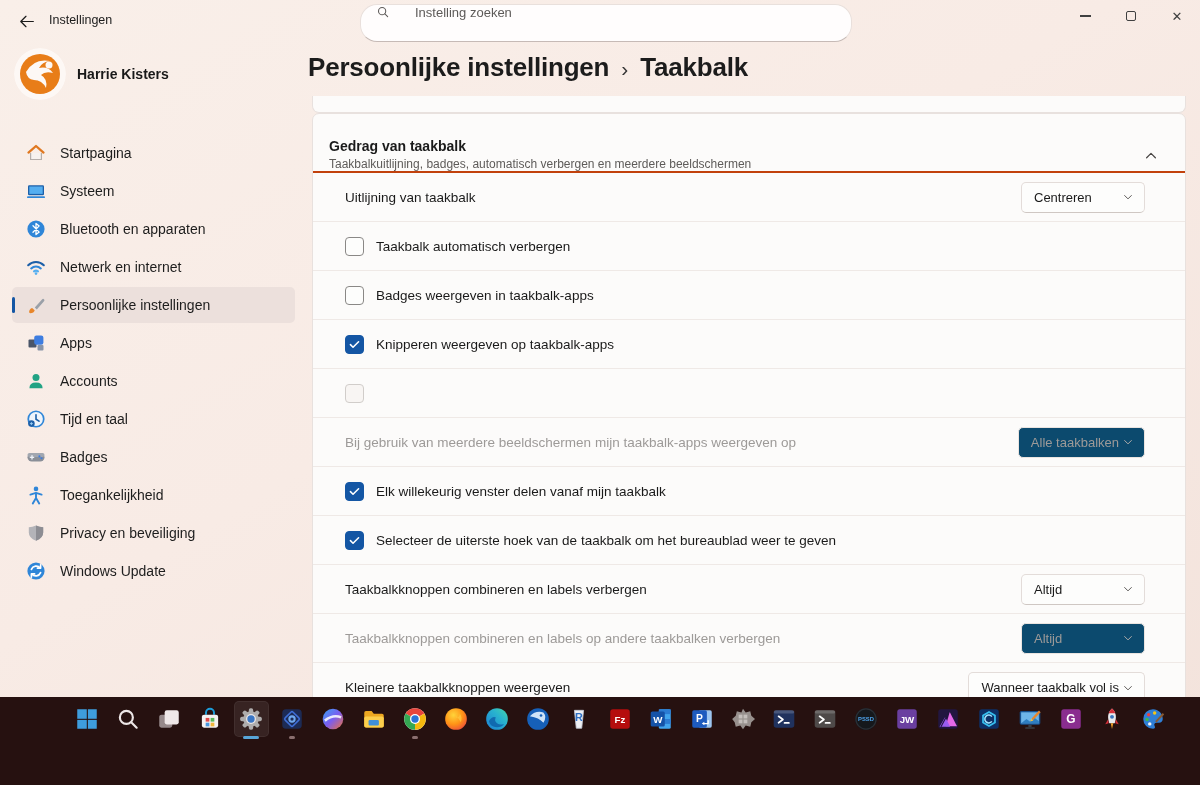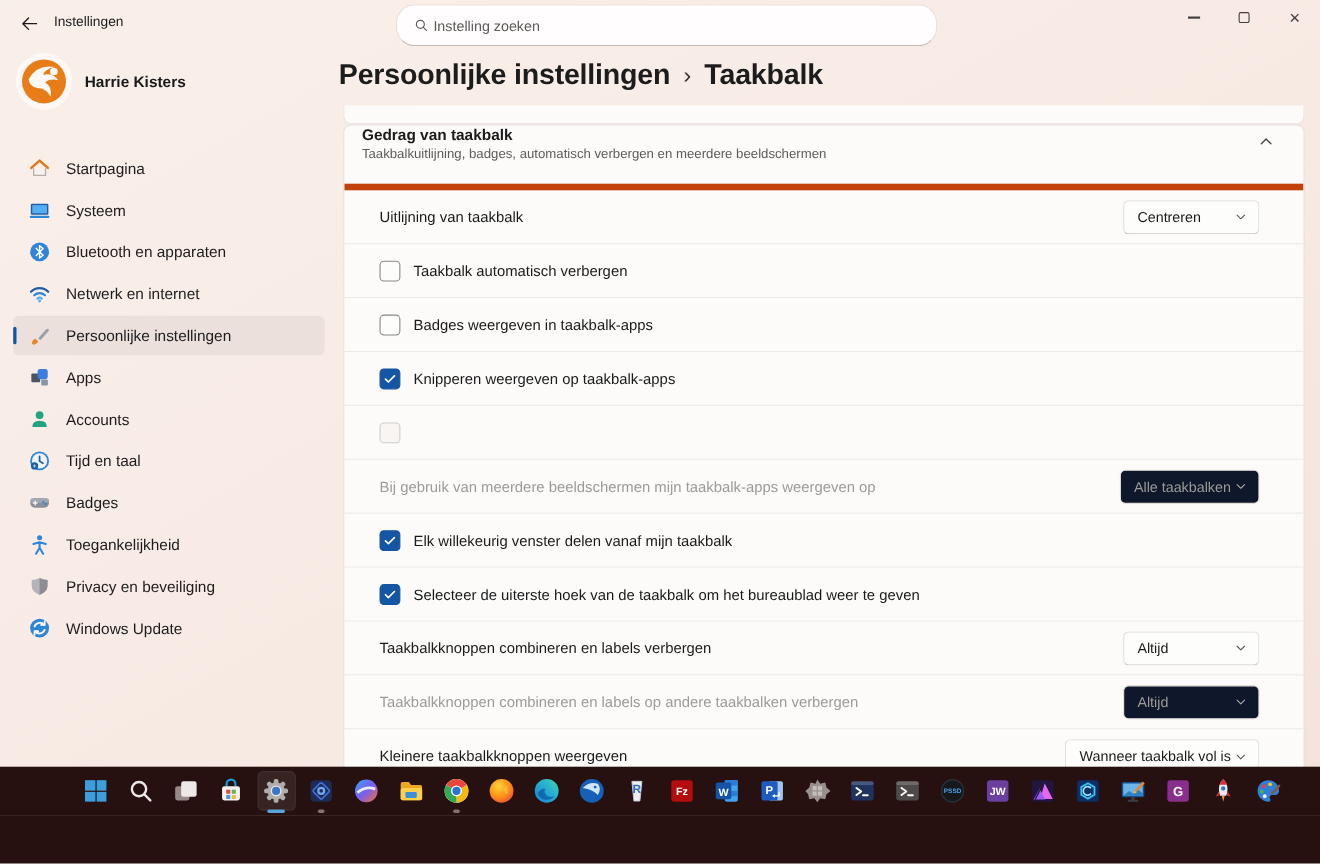--- a/index.html
+++ b/index.html
@@ -10,21 +10,21 @@
   
   .window { position:absolute; left:0; top:0; width:1200px; height:741px;
             background:linear-gradient(150deg,#f9efe9 0%, #f8ebe5 45%, #f3e3dc 100%); }
 
   
   .titlebar { position:absolute; left:0; top:0; right:0; height:40px; }
   .back-btn { position:absolute; left:12px; top:9px; width:26px; height:24px; display:flex; align-items:center; justify-content:center; border-radius:4px; cursor:pointer; }
   .app-title { position:absolute; left:49px; top:13px; font-size:12.5px; color:#1b1b1b; }
   .search-pill { position:absolute; left:360px; top:4px; width:492px; height:38px; background:#fffdfd;
                  border:1px solid #e9e0dc; border-bottom-color:#c6bab6; border-radius:17px;
-                 display:flex; align-items:center; padding-left:15px; gap:4px; }
+                 display:flex; align-items:flex-start; padding-left:15px; gap:25px; }
   .search-pill .ph { font-size:13px; color:#5d5a58; }
   .win-controls { position:absolute; right:0; top:0; display:flex; }
   .win-btn { width:46px; height:32px; display:flex; align-items:center; justify-content:center; cursor:pointer; }
   .glyph-min { width:11px; height:1.4px; background:#404040; }
   .glyph-max { width:10px; height:10px; border:1.3px solid #404040; border-radius:2px; }
   .glyph-close { font-size:13px; color:#404040; line-height:1; }
 
   
   .sidebar { position:absolute; left:0; top:40px; width:308px; bottom:0; }
   .user { position:absolute; left:14px; top:8px; display:flex; align-items:center; gap:11px; }
@@ -42,41 +42,41 @@
   
   .breadcrumb { position:absolute; left:308px; top:52px; display:flex; align-items:center; gap:12px; }
   .crumb { font-size:26px; font-weight:600; color:#1c1c1c; letter-spacing:-0.2px; }
   .crumb-sep { font-size:21px; color:#333; padding-top:2px; }
 
   .partial-card { position:absolute; left:312px; top:96px; width:874px; height:17px;
                   background:#fcfbfa; border:1px solid #e8e1de; border-top:none; border-radius:0 0 7px 7px; }
 
   .card { position:absolute; left:312px; top:113px; width:874px; height:597px; background:#fcfbfa;
           border:1px solid #e8e1de; border-radius:7px; overflow:hidden; }
-  .card-header { height:59px; display:flex; align-items:flex-start; padding:0 19px 0 16px; border-bottom:6px solid #c2410c; }
+  .card-header { height:59px; display:flex; align-items:flex-end; padding:0 19px 0 16px; border-bottom:2px solid #c2410c; }
   .card-header .txt { display:flex; flex-direction:column; gap:3px; }
   .card-title { font-size:14px; font-weight:600; color:#1a1a1a; }
   .card-sub { font-size:12px; color:#5e5b59; }
   .collapse-btn { margin-left:auto; width:30px; height:30px; display:flex; align-items:center; justify-content:center; border-radius:4px; cursor:pointer; }
 
   .row { height:49px; display:flex; align-items:center; padding:0 40px 0 32px; border-bottom:1px solid #efe9e6; }
   .row:last-child { border-bottom:none; }
   .row-label { font-size:13.5px; color:#1a1a1a; }
   .row.disabled .row-label { color:#9d9a98; }
 
   .checkbox { width:19px; height:19px; border:1px solid #8a8886; border-radius:4px; background:#fdfdfc;
               margin-right:12px; flex:none; display:flex; align-items:center; justify-content:center; cursor:pointer; }
   .checkbox.checked { background:#1456a4; border-color:#1456a4; }
   .checkbox.dis { border-color:#d1cdca; background:#f8f5f3; cursor:default; }
 
   .dropdown { margin-left:auto; min-width:124px; height:31px; background:#fdfdfc; border:1px solid #e3dcd9;
               border-bottom-color:#cfc7c3; border-radius:5px; display:flex; align-items:center;
               justify-content:space-between; padding:0 10px 0 12px; gap:3px; cursor:pointer; }
   .dropdown .dval { font-size:13px; color:#1a1a1a; white-space:nowrap; }
-  .dropdown.dis { background:#0f172a; border-color:#eae4e0; cursor:default; }
+  .dropdown.dis { background:#0c4a6e; border-color:#eae4e0; cursor:default; }
   .dropdown.dis .dval { color:#9d9a98; }
   .dropdown.dis svg path { stroke:#b3aeab; }
 
   
   .taskbar { position:absolute; left:0; bottom:0; width:1200px; height:44px; background:#261110;
              display:flex; align-items:center; justify-content:center; transform:none; padding-left:40px; }
   .tb-slot { position:relative; width:41px; height:44px; display:flex; align-items:center; justify-content:center; cursor:pointer; }
   .tb-slot .art { width:26px; height:26px; display:flex; }
   .tb-slot .art svg { width:100%; height:100%; }
   .active-bg { position:absolute; left:3px; right:3px; top:4px; bottom:4px; background:rgba(255,255,255,0.08);

